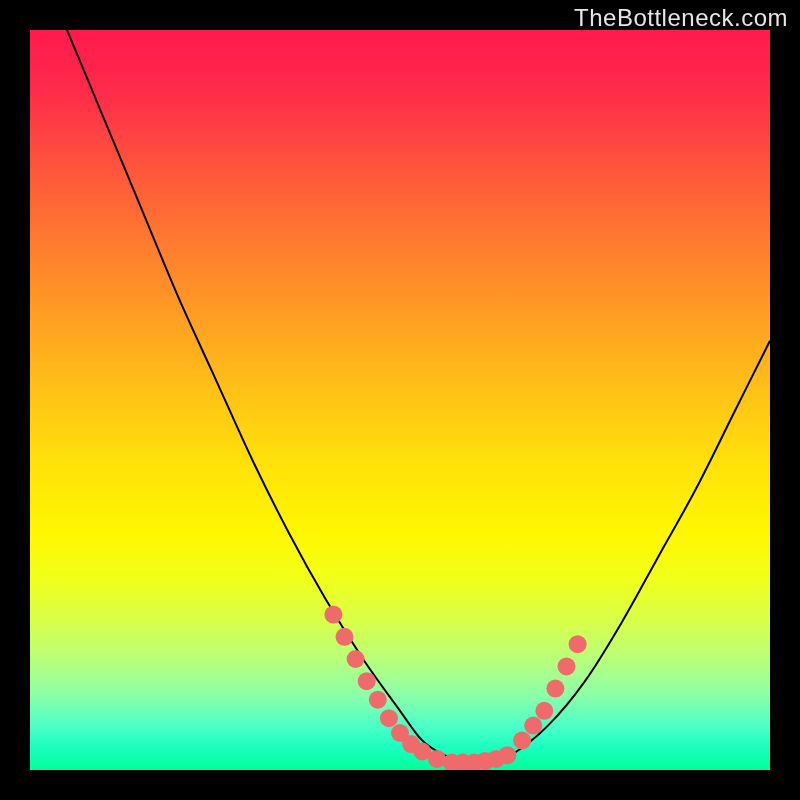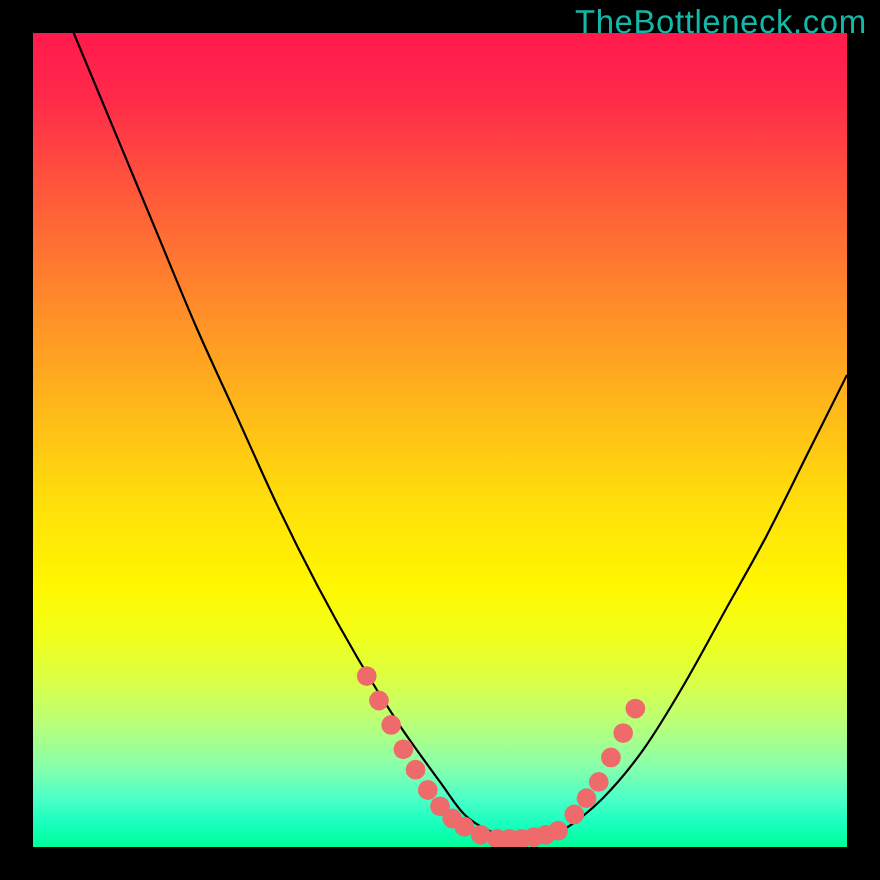--- a/index.html
+++ b/index.html
@@ -8,22 +8,22 @@
     height: 800px;
     background: #000;
     position: relative;
     font-family: Arial, Helvetica, sans-serif;
     overflow: hidden;
   }
   .watermark {
     position: absolute;
     top: 4px;
     right: 12px;
-    color: #14b8a6;
-    font-size: 30px;
+    color: #e5e5e5;
+    font-size: 24px;
     font-weight: 400;
     letter-spacing: 0.5px;
     z-index: 10;
   }
   .plot-area {
     position: absolute;
     left: 30px;
     top: 30px;
     width: 740px;
     height: 740px;

